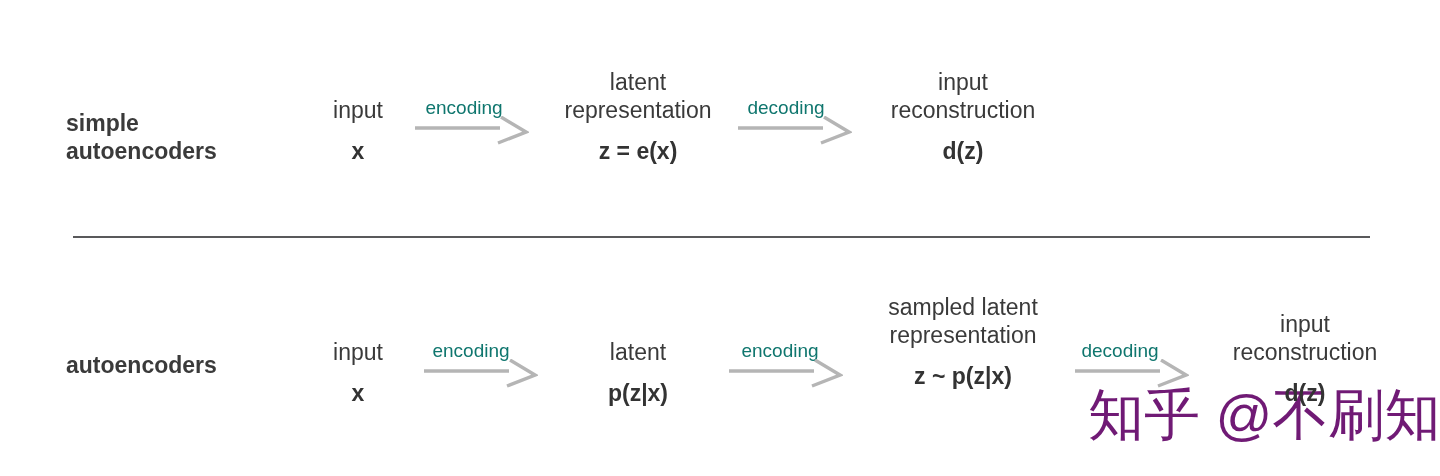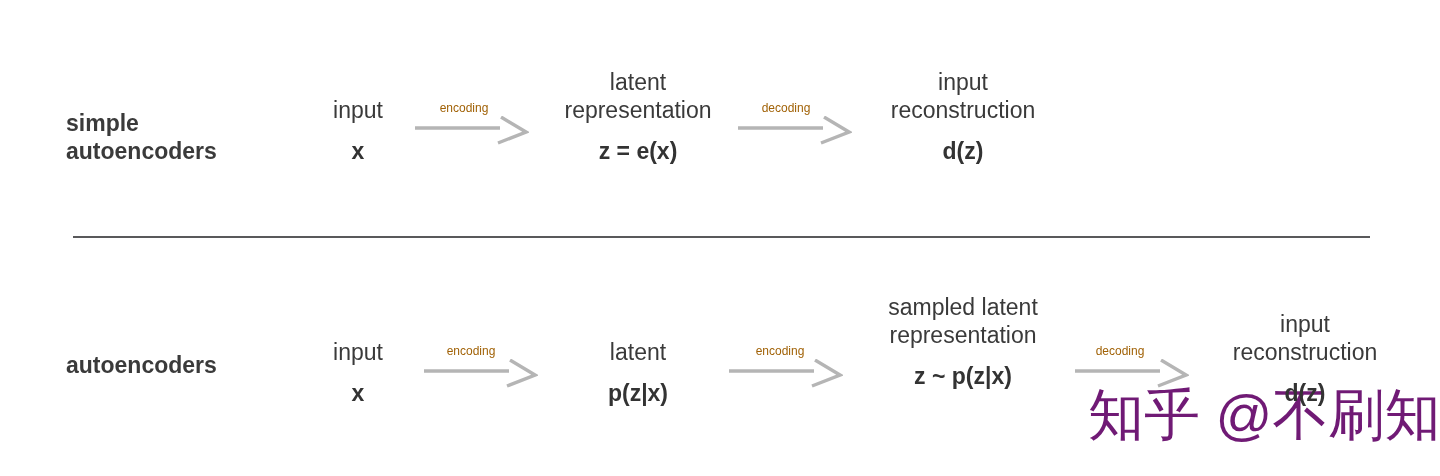--- a/index.html
+++ b/index.html
@@ -42,23 +42,23 @@
   }
 
   .arrow {
     display:flex;
     flex-direction:column;
     align-items:center;
     width:130px;
     z-index:2;
   }
   .arrow-label {
-    font-size:12px;
+    font-size:19px;
     line-height:20px;
-    color:#a16207;
+    color:#0f766e;
     text-align:right;
   }
   .arrow svg { margin-top:-2px; display:block; }
 
   .divider {
     height:2px;
     background:#59595b;
     z-index:2;
   }
 

